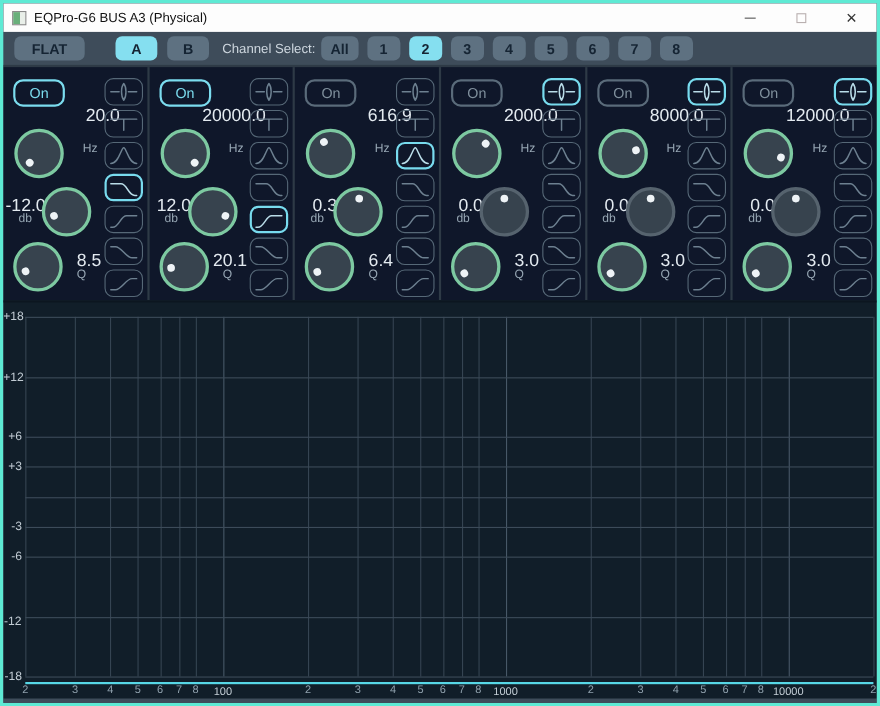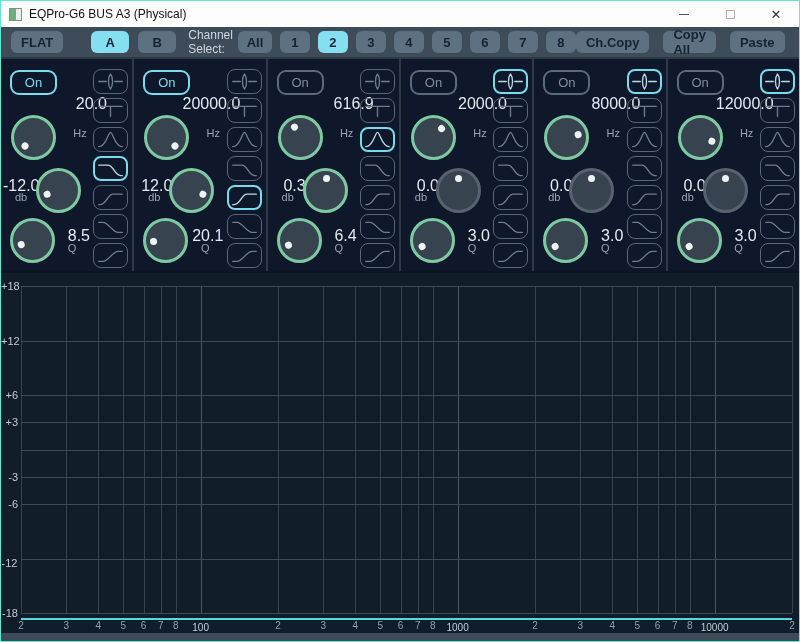--- a/index.html
+++ b/index.html
@@ -1,17 +1,17 @@
 <!DOCTYPE html>
 <html><head>
 <meta charset="utf-8">
 <style>
   * { margin:0; padding:0; box-sizing:border-box; }
   body { font-family:"Liberation Sans", sans-serif; background:#222; }
-  .window { position:relative; width:800px; height:642px; background:#3e4c5a; border:1px solid #5eead4; overflow:hidden; }
+  .window { position:relative; width:800px; height:642px; background:#3e4c5a; border:3px solid #5eead4; overflow:hidden; }
 
   
   .titlebar { height:26px; background:#fdfdfd; display:flex; align-items:center; }
   .app-icon { width:13px; height:13px; margin:0 7px 0 8px; border:1px solid #8a8a8a;
               background:linear-gradient(to right,#69b07b 55%,#e9efe9 55%); }
   .title { font-size:12px; color:#111; flex:1; }
   .wctrl { display:flex; height:26px; }
   .wbtn { width:46px; height:26px; display:flex; align-items:center; justify-content:center; color:#444; font-size:12px; }
   .glyph-min { width:10px; height:1px; background:#555; }
   .glyph-max { width:9px; height:9px; border:1px solid #b9b0b0; }
@@ -137,25 +137,20 @@
     <div class="channels">
       <div class="tbtn all">All</div>
       <div class="tbtn">1</div>
       <div class="tbtn cyan">2</div>
       <div class="tbtn">3</div>
       <div class="tbtn">4</div>
       <div class="tbtn">5</div>
       <div class="tbtn">6</div>
       <div class="tbtn">7</div>
       <div class="tbtn">8</div>
-    </div>
-    <div class="right-group">
-      <div class="tbtn">Ch.Copy</div>
-      <div class="tbtn">Copy All</div>
-      <div class="tbtn">Paste</div>
     </div>
   </div>
 
   <div class="bands">
 
     <div class="band">
       <div class="onbtn on">On</div>
       <div class="val fv">20.0</div>
       <div class="unit fu">Hz</div>
       <div class="knob kf" style="--a:-135deg">

